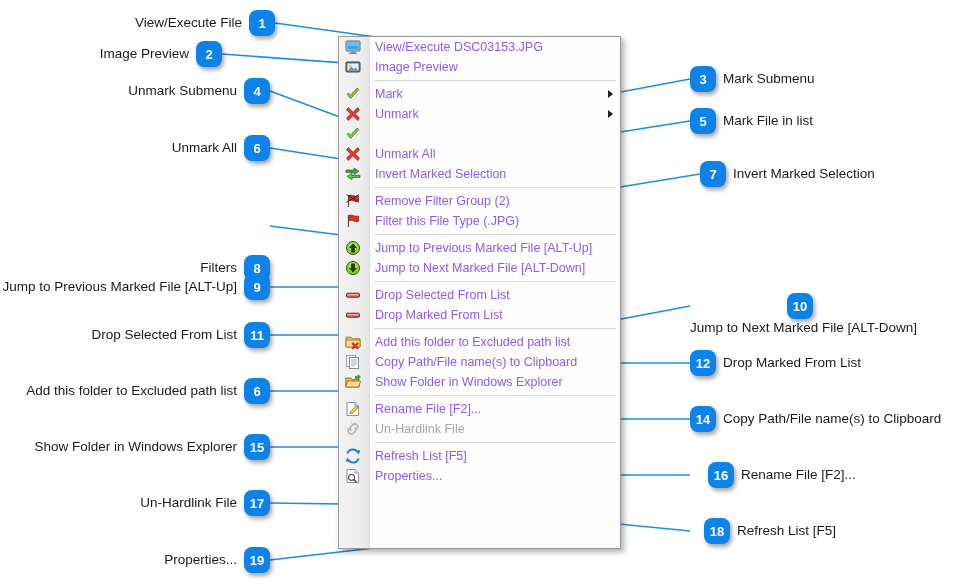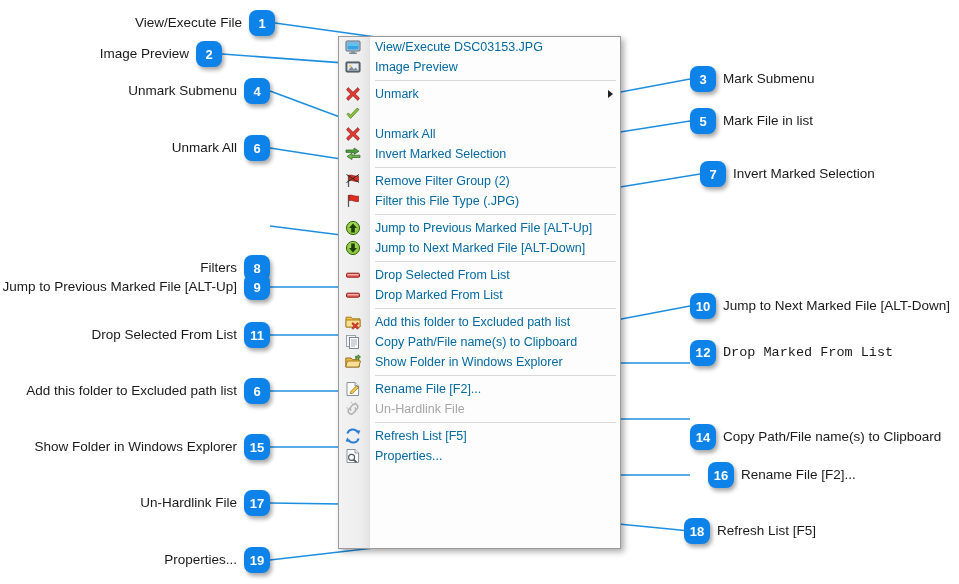--- a/index.html
+++ b/index.html
@@ -36,21 +36,21 @@
     left: 0; top: 0; right: 0; bottom: 0;
   }
   .mi {
     position: relative;
     height: 20px;
     display: flex;
     align-items: center;
     padding-left: 36px;
     box-sizing: border-box;
     font-size: 12.5px;
-    color: #0369a1;
+    color: #8b5cf6;
     white-space: nowrap;
   }
   .mi.disabled { color: #a6a6a6; }
   .mi .lbl { line-height: 20px; }
   .sep {
     height: 1px;
     margin: 3px 0 3px 36px;
     margin-right: 4px;
     background: #d8d8d8;
   }
@@ -150,20 +150,27 @@
           <rect x="1" y="3" width="14" height="10" rx="1" fill="#6f7b86" stroke="#3e4850" stroke-width="1"></rect>
           <rect x="2.5" y="4.5" width="11" height="7" fill="#e8eef4"></rect>
           <circle cx="5.3" cy="7" r="1.2" fill="#f2c14e"></circle>
           <path d="M3 11.5 L6.5 7.6 L9 10.2 L10.8 8.4 L13 11.5 Z" fill="#7d8b98"></path>
         </svg>
         <span class="lbl">Image Preview</span>
       </div>
       <div class="sep"></div>
       <div class="mi">
         <svg class="ico" viewBox="0 0 16 16">
+          <path d="M2 8.3 L5.6 12.4 L14 3.4 L12 2.2 L5.5 9.3 L3.4 6.9 Z" fill="#8cc63f" stroke="#4e7d16" stroke-width="0.8" stroke-linejoin="round"></path>
+        </svg>
+        <span class="lbl">Mark</span>
+        <span class="arrow"></span>
+      </div>
+      <div class="mi">
+        <svg class="ico" viewBox="0 0 16 16">
           <path d="M3.2 1.6 L8 6.3 L12.8 1.6 L14.4 4 L10.2 8 L14.4 12 L12.8 14.4 L8 9.7 L3.2 14.4 L1.6 12 L5.8 8 L1.6 4 Z" fill="#e03a32" stroke="#8e1b16" stroke-width="0.7" stroke-linejoin="round"></path>
         </svg>
         <span class="lbl">Unmark</span>
         <span class="arrow"></span>
       </div>
       <div class="mi">
         <svg class="ico" viewBox="0 0 16 16">
           <path d="M2 8.3 L5.6 12.4 L14 3.4 L12 2.2 L5.5 9.3 L3.4 6.9 Z" fill="#8cc63f" stroke="#4e7d16" stroke-width="0.8" stroke-linejoin="round"></path>
         </svg>
       </div>
@@ -323,53 +330,53 @@
       <span class="txt">Invert Marked Selection</span>
     </div>
     <div class="callout left" style="top: 213px; right: 689px; margin-top: 42px;">
       <span class="txt">Filters</span>
       <div class="badge">8</div>
     </div>
     <div class="callout left" style="top: 274px; right: 689px;">
       <span class="txt">Jump to Previous Marked File [ALT-Up]</span>
       <div class="badge">9</div>
     </div>
-    <div class="callout right" style="top: 293px; left: 690px;">
+    <div class="callout right" style="top: 293px; left: 690px; flex-direction: column;">
       <div class="badge">10</div>
       <span class="txt">Jump to Next Marked File [ALT-Down]</span>
     </div>
     <div class="callout left" style="top: 322px; right: 689px;">
       <span class="txt">Drop Selected From List</span>
       <div class="badge">11</div>
     </div>
-    <div class="callout right" style="top: 340px; left: 690px; font-family: Liberation Mono, monospace;">
+    <div class="callout right" style="top: 350px; left: 690px;">
       <div class="badge">12</div>
       <span class="txt">Drop Marked From List</span>
     </div>
     <div class="callout left" style="top: 378px; right: 689px;">
       <span class="txt">Add this folder to Excluded path list</span>
       <div class="badge">6</div>
     </div>
-    <div class="callout right" style="top: 424px; left: 690px;">
+    <div class="callout right" style="top: 406px; left: 690px;">
       <div class="badge">14</div>
       <span class="txt">Copy Path/File name(s) to Clipboard</span>
     </div>
     <div class="callout left" style="top: 434px; right: 689px;">
       <span class="txt">Show Folder in Windows Explorer</span>
       <div class="badge">15</div>
     </div>
     <div class="callout right" style="top: 462px; left: 690px; margin-left: 18px;">
       <div class="badge">16</div>
       <span class="txt">Rename File [F2]...</span>
     </div>
     <div class="callout left" style="top: 490px; right: 689px;">
       <span class="txt">Un-Hardlink File</span>
       <div class="badge">17</div>
     </div>
-    <div class="callout right" style="top: 518px; left: 684px;">
+    <div class="callout right" style="top: 518px; left: 704px;">
       <div class="badge">18</div>
       <span class="txt">Refresh List [F5]</span>
     </div>
     <div class="callout left" style="top: 547px; right: 689px;">
       <span class="txt">Properties...</span>
       <div class="badge">19</div>
     </div>
   </div>
 
 </body></html>

